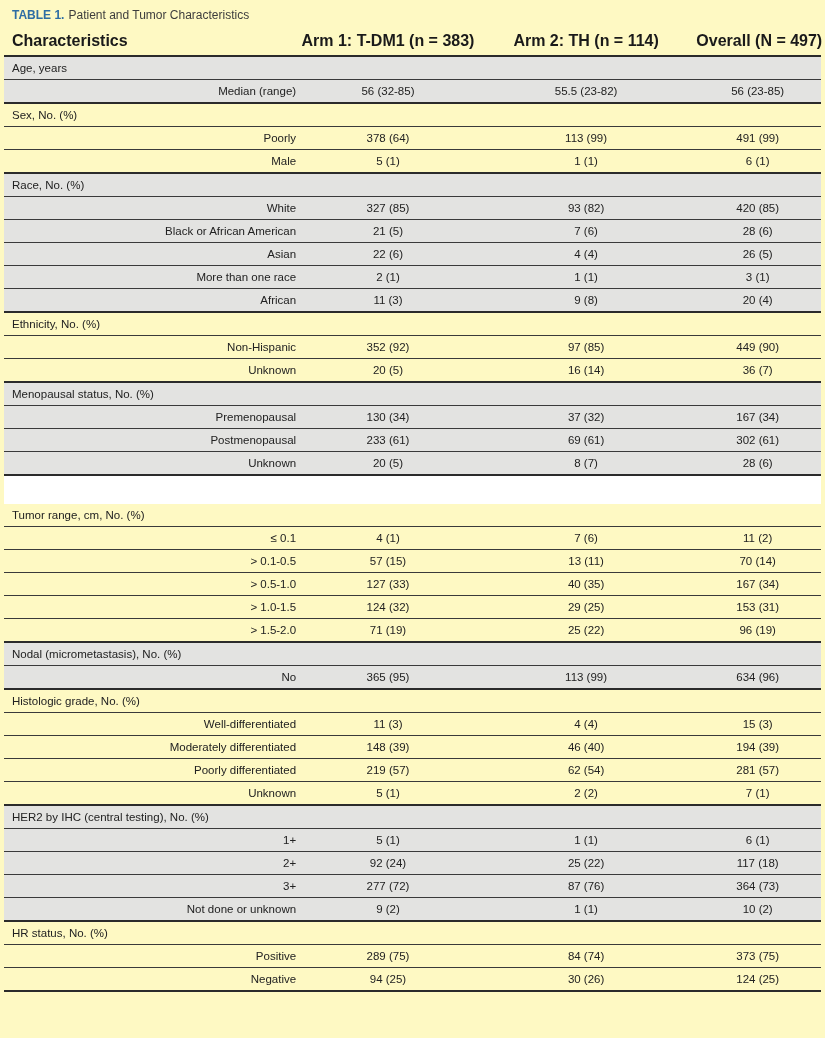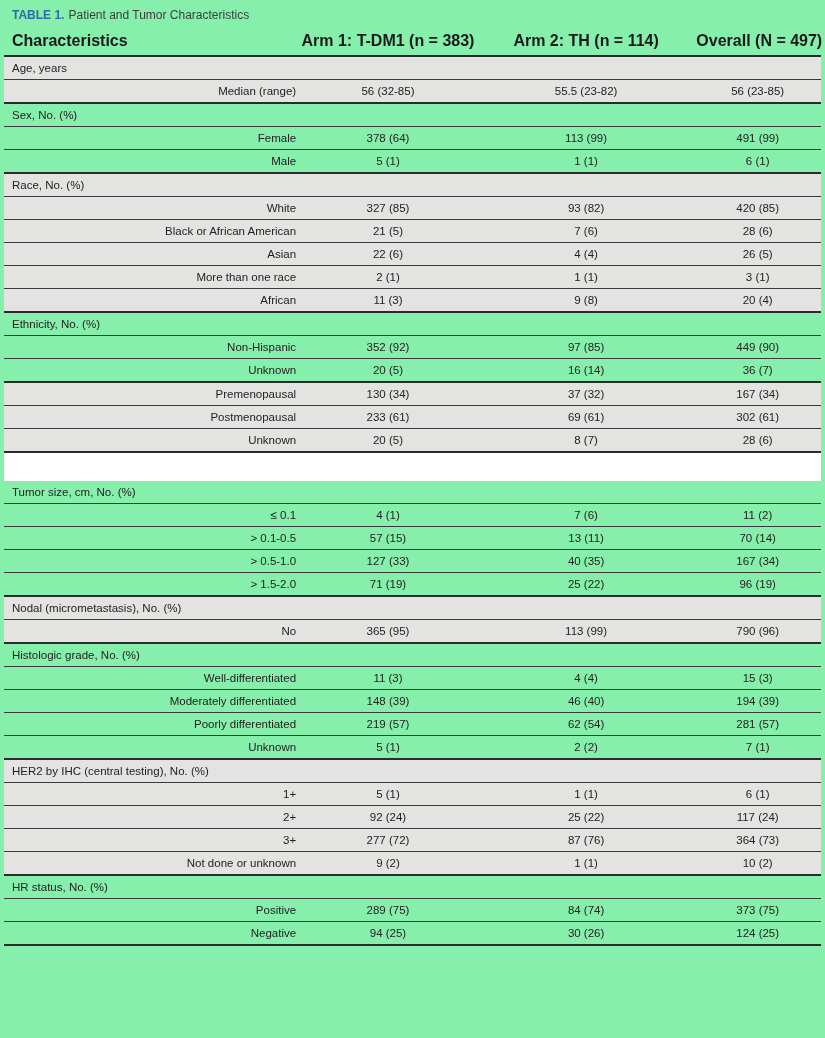--- a/index.html
+++ b/index.html
@@ -7,21 +7,21 @@
     padding: 0;
     background: #ffffff;
     font-family: "Liberation Sans", sans-serif;
     color: #222222;
   }
   .page {
     width: 825px;
     height: 1038px;
     box-sizing: border-box;
     padding: 6px 4px 0 4px;
-    background: #86efac;
+    background: #fef9c3;
     overflow: hidden;
   }
   .title-row {
     padding: 2px 0 6px 8px;
     font-size: 12px;
     line-height: 15px;
   }
   .tlabel {
     font-weight: bold;
     color: #2e6da4;
@@ -112,21 +112,21 @@
         <tr class="data-row shade section-end">
           <td class="lbl">Median (range)</td>
           <td class="val">56 (32-85)</td>
           <td class="val">55.5 (23-82)</td>
           <td class="val">56 (23-85)</td>
         </tr>
         <tr class="section-row">
           <td colspan="4">Sex, No. (%)</td>
         </tr>
         <tr class="data-row">
-          <td class="lbl">Female</td>
+          <td class="lbl">Poorly</td>
           <td class="val">378 (64)</td>
           <td class="val">113 (99)</td>
           <td class="val">491 (99)</td>
         </tr>
         <tr class="data-row section-end">
           <td class="lbl">Male</td>
           <td class="val">5 (1)</td>
           <td class="val">1 (1)</td>
           <td class="val">6 (1)</td>
         </tr>
@@ -171,20 +171,23 @@
           <td class="val">352 (92)</td>
           <td class="val">97 (85)</td>
           <td class="val">449 (90)</td>
         </tr>
         <tr class="data-row section-end">
           <td class="lbl">Unknown</td>
           <td class="val">20 (5)</td>
           <td class="val">16 (14)</td>
           <td class="val">36 (7)</td>
         </tr>
+        <tr class="section-row shade">
+          <td colspan="4">Menopausal status, No. (%)</td>
+        </tr>
         <tr class="data-row shade">
           <td class="lbl">Premenopausal</td>
           <td class="val">130 (34)</td>
           <td class="val">37 (32)</td>
           <td class="val">167 (34)</td>
         </tr>
         <tr class="data-row shade">
           <td class="lbl">Postmenopausal</td>
           <td class="val">233 (61)</td>
           <td class="val">69 (61)</td>
@@ -193,54 +196,60 @@
         <tr class="data-row shade section-end">
           <td class="lbl">Unknown</td>
           <td class="val">20 (5)</td>
           <td class="val">8 (7)</td>
           <td class="val">28 (6)</td>
         </tr>
         <tr class="gap-row">
           <td colspan="4"></td>
         </tr>
         <tr class="section-row">
-          <td colspan="4">Tumor size, cm, No. (%)</td>
+          <td colspan="4">Tumor range, cm, No. (%)</td>
         </tr>
         <tr class="data-row">
           <td class="lbl">≤ 0.1</td>
           <td class="val">4 (1)</td>
           <td class="val">7 (6)</td>
           <td class="val">11 (2)</td>
         </tr>
         <tr class="data-row">
           <td class="lbl">&gt; 0.1-0.5</td>
           <td class="val">57 (15)</td>
           <td class="val">13 (11)</td>
           <td class="val">70 (14)</td>
         </tr>
         <tr class="data-row">
           <td class="lbl">&gt; 0.5-1.0</td>
           <td class="val">127 (33)</td>
           <td class="val">40 (35)</td>
           <td class="val">167 (34)</td>
         </tr>
+        <tr class="data-row">
+          <td class="lbl">&gt; 1.0-1.5</td>
+          <td class="val">124 (32)</td>
+          <td class="val">29 (25)</td>
+          <td class="val">153 (31)</td>
+        </tr>
         <tr class="data-row section-end">
           <td class="lbl">&gt; 1.5-2.0</td>
           <td class="val">71 (19)</td>
           <td class="val">25 (22)</td>
           <td class="val">96 (19)</td>
         </tr>
         <tr class="section-row shade">
           <td colspan="4">Nodal (micrometastasis), No. (%)</td>
         </tr>
         <tr class="data-row shade section-end">
           <td class="lbl">No</td>
           <td class="val">365 (95)</td>
           <td class="val">113 (99)</td>
-          <td class="val">790 (96)</td>
+          <td class="val">634 (96)</td>
         </tr>
         <tr class="section-row">
           <td colspan="4">Histologic grade, No. (%)</td>
         </tr>
         <tr class="data-row">
           <td class="lbl">Well-differentiated</td>
           <td class="val">11 (3)</td>
           <td class="val">4 (4)</td>
           <td class="val">15 (3)</td>
         </tr>
@@ -268,21 +277,21 @@
         <tr class="data-row shade">
           <td class="lbl">1+</td>
           <td class="val">5 (1)</td>
           <td class="val">1 (1)</td>
           <td class="val">6 (1)</td>
         </tr>
         <tr class="data-row shade">
           <td class="lbl">2+</td>
           <td class="val">92 (24)</td>
           <td class="val">25 (22)</td>
-          <td class="val">117 (24)</td>
+          <td class="val">117 (18)</td>
         </tr>
         <tr class="data-row shade">
           <td class="lbl">3+</td>
           <td class="val">277 (72)</td>
           <td class="val">87 (76)</td>
           <td class="val">364 (73)</td>
         </tr>
         <tr class="data-row shade section-end">
           <td class="lbl">Not done or unknown</td>
           <td class="val">9 (2)</td>

